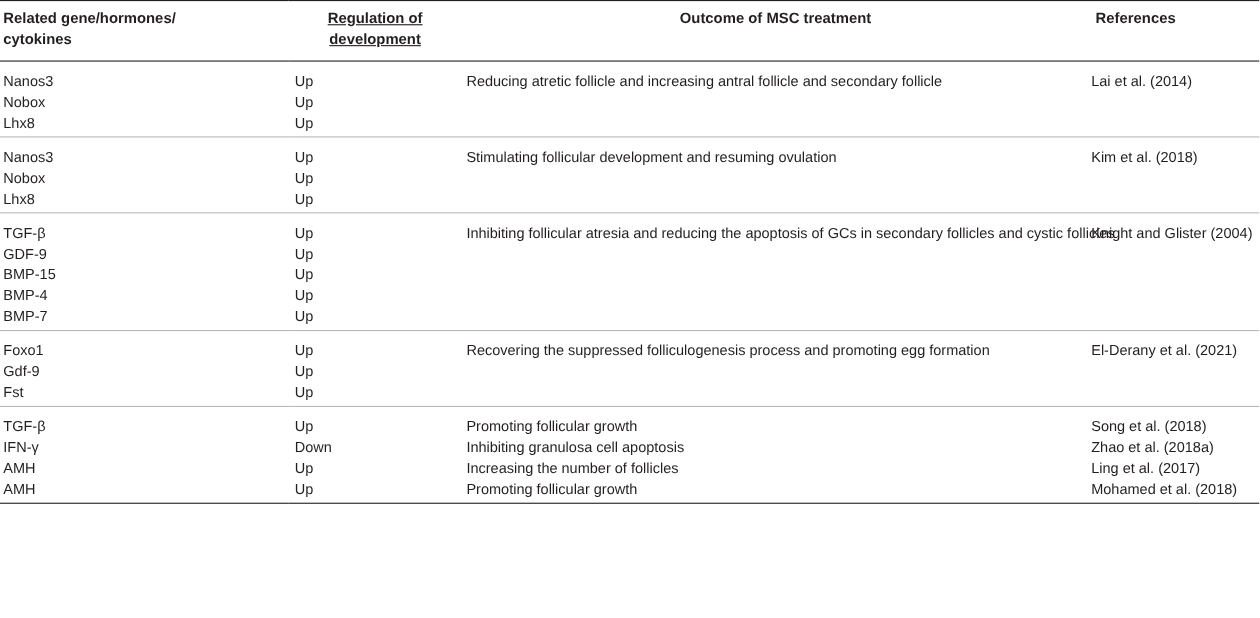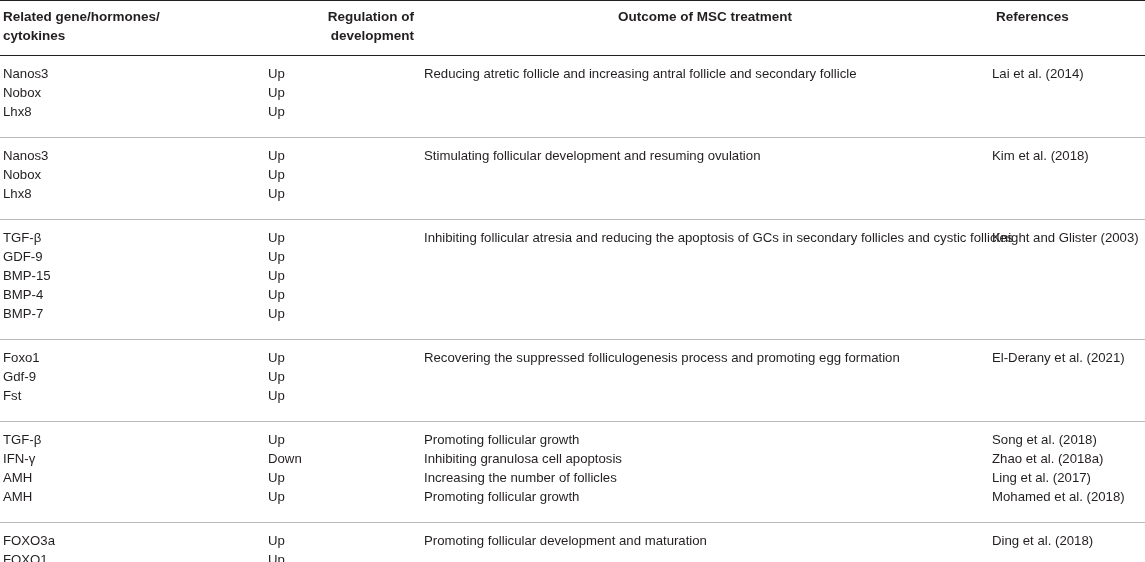--- a/index.html
+++ b/index.html
@@ -34,29 +34,29 @@
     font-size: 13.5px;
     font-weight: bold;
     line-height: 1.38;
     padding: 7px 6px 10px 6px;
     vertical-align: top;
     border-top: 1.6px solid #231f20;
     border-bottom: 1.2px solid #231f20;
     color: #231f20;
   }
   thead th.h1 { text-align: left; padding-left: 3px; }
-  thead th.h2 { text-align: right; }
+  thead th.h2 { text-align: center; text-decoration: underline; }
   thead th.h3 { text-align: center; }
   thead th.h4 { text-align: left; }
 
   tbody td {
     font-size: 13.2px;
     line-height: 1.44;
     vertical-align: top;
-    padding: 8px 6px 16px 6px;
+    padding: 8px 6px 3px 6px;
     border-bottom: 0.9px solid #b9b9b9;
     margin-left: 37px;
   }
   tbody tr:last-child td {
     border-bottom: 1.4px solid #231f20;
   }
   td.c1 { text-align: left; padding-left: 3px; }
   td.c2 { text-align: left; }
   td.c3 { text-align: left; padding-left: 4px; }
   td.c4 { text-align: left; padding-left: 2px; }
@@ -172,21 +172,21 @@
             <div>Up</div>
           </div>
         </td>
         <td class="c3">
           <div class="cell-lines">
             <div class="wrapline">Inhibiting follicular atresia and reducing the apoptosis of GCs in secondary follicles and cystic follicles</div>
           </div>
         </td>
         <td class="c4">
           <div class="cell-lines">
-            <div class="wrapline">Knight and Glister (2003)</div>
+            <div class="wrapline">Knight and Glister (2004)</div>
           </div>
         </td>
       </tr>
 
       <tr>
         <td class="c1">
           <div class="cell-lines">
             <div>Foxo1</div>
             <div>Gdf-9</div>
             <div>Fst</div>
@@ -239,40 +239,16 @@
         <td class="c4">
           <div class="cell-lines">
             <div>Song et al. (2018)</div>
             <div>Zhao et al. (2018a)</div>
             <div>Ling et al. (2017)</div>
             <div>Mohamed et al. (2018)</div>
           </div>
         </td>
       </tr>
 
-      <tr>
-        <td class="c1">
-          <div class="cell-lines">
-            <div>FOXO3a</div>
-            <div>FOXO1</div>
-          </div>
-        </td>
-        <td class="c2">
-          <div class="cell-lines">
-            <div>Up</div>
-            <div>Up</div>
-          </div>
-        </td>
-        <td class="c3">
-          <div class="cell-lines">
-            <div class="wrapline">Promoting follicular development and maturation</div>
-          </div>
-        </td>
-        <td class="c4">
-          <div class="cell-lines">
-            <div class="wrapline">Ding et al. (2018)</div>
-          </div>
-        </td>
-      </tr>
 
     </tbody>
   </table>
 </div>
 
 </body></html>

